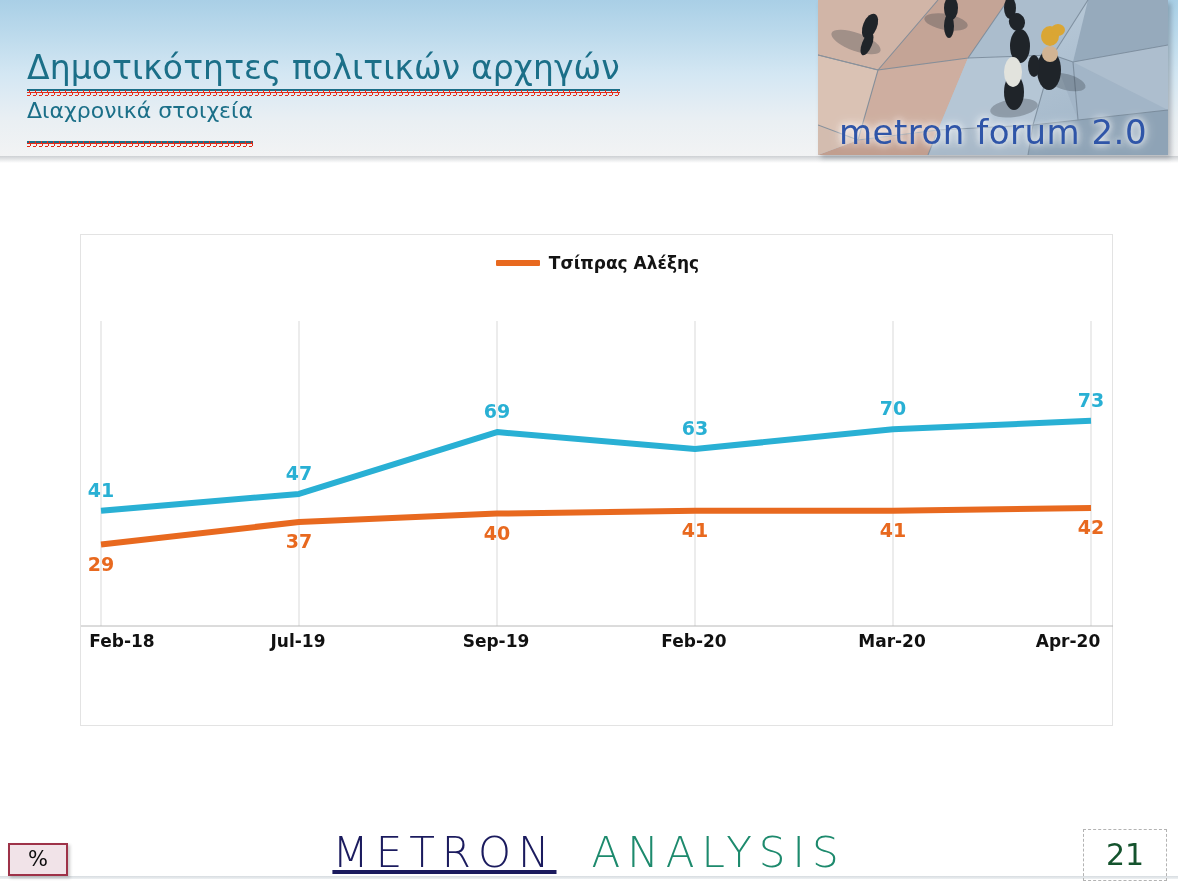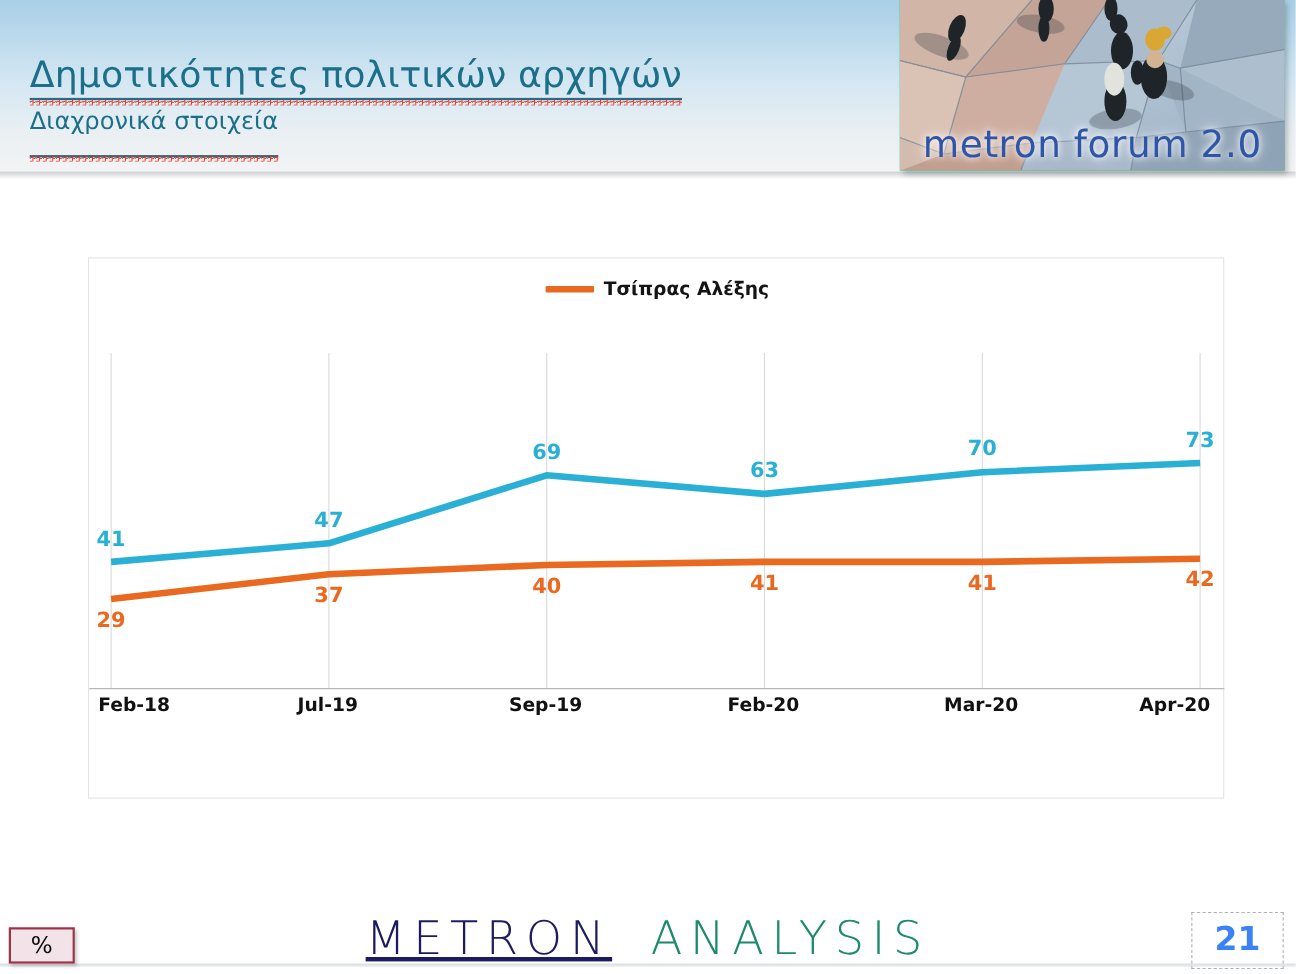--- a/index.html
+++ b/index.html
@@ -90,21 +90,21 @@
 
   
   .logo-box {
     position: absolute;
     left: 818px;
     top: 0px;
     width: 350px;
     height: 155px;
     overflow: hidden;
     box-shadow: 3px 3px 5px rgba(60,70,80,0.35);
-    background: #22c55e;
+    background: #fca5a5;
   }
   .logo-box svg { display: block; }
   .logo-word {
     position: absolute;
     left: 0; bottom: 3px;
     width: 350px;
     text-align: center;
     font-family: "DejaVu Sans", sans-serif;
     font-size: 34px;
     color: #2f55a8;
@@ -231,22 +231,22 @@
     width: 84px;
     height: 52px;
     border: 1px dashed #b3b3b3;
     display: flex;
     align-items: center;
     justify-content: center;
   }
   .page-num span {
     font-family: "DejaVu Sans", sans-serif;
     font-size: 30px;
-    font-weight: bold;
-    color: #3b82f6;
+    font-weight: normal;
+    color: #14532d;
     line-height: 1;
   }
 </style>
 </head>
 <body>
 
 <div id="slide">
 
   <div class="header-band"></div>
   <div class="header-shadow"></div>

